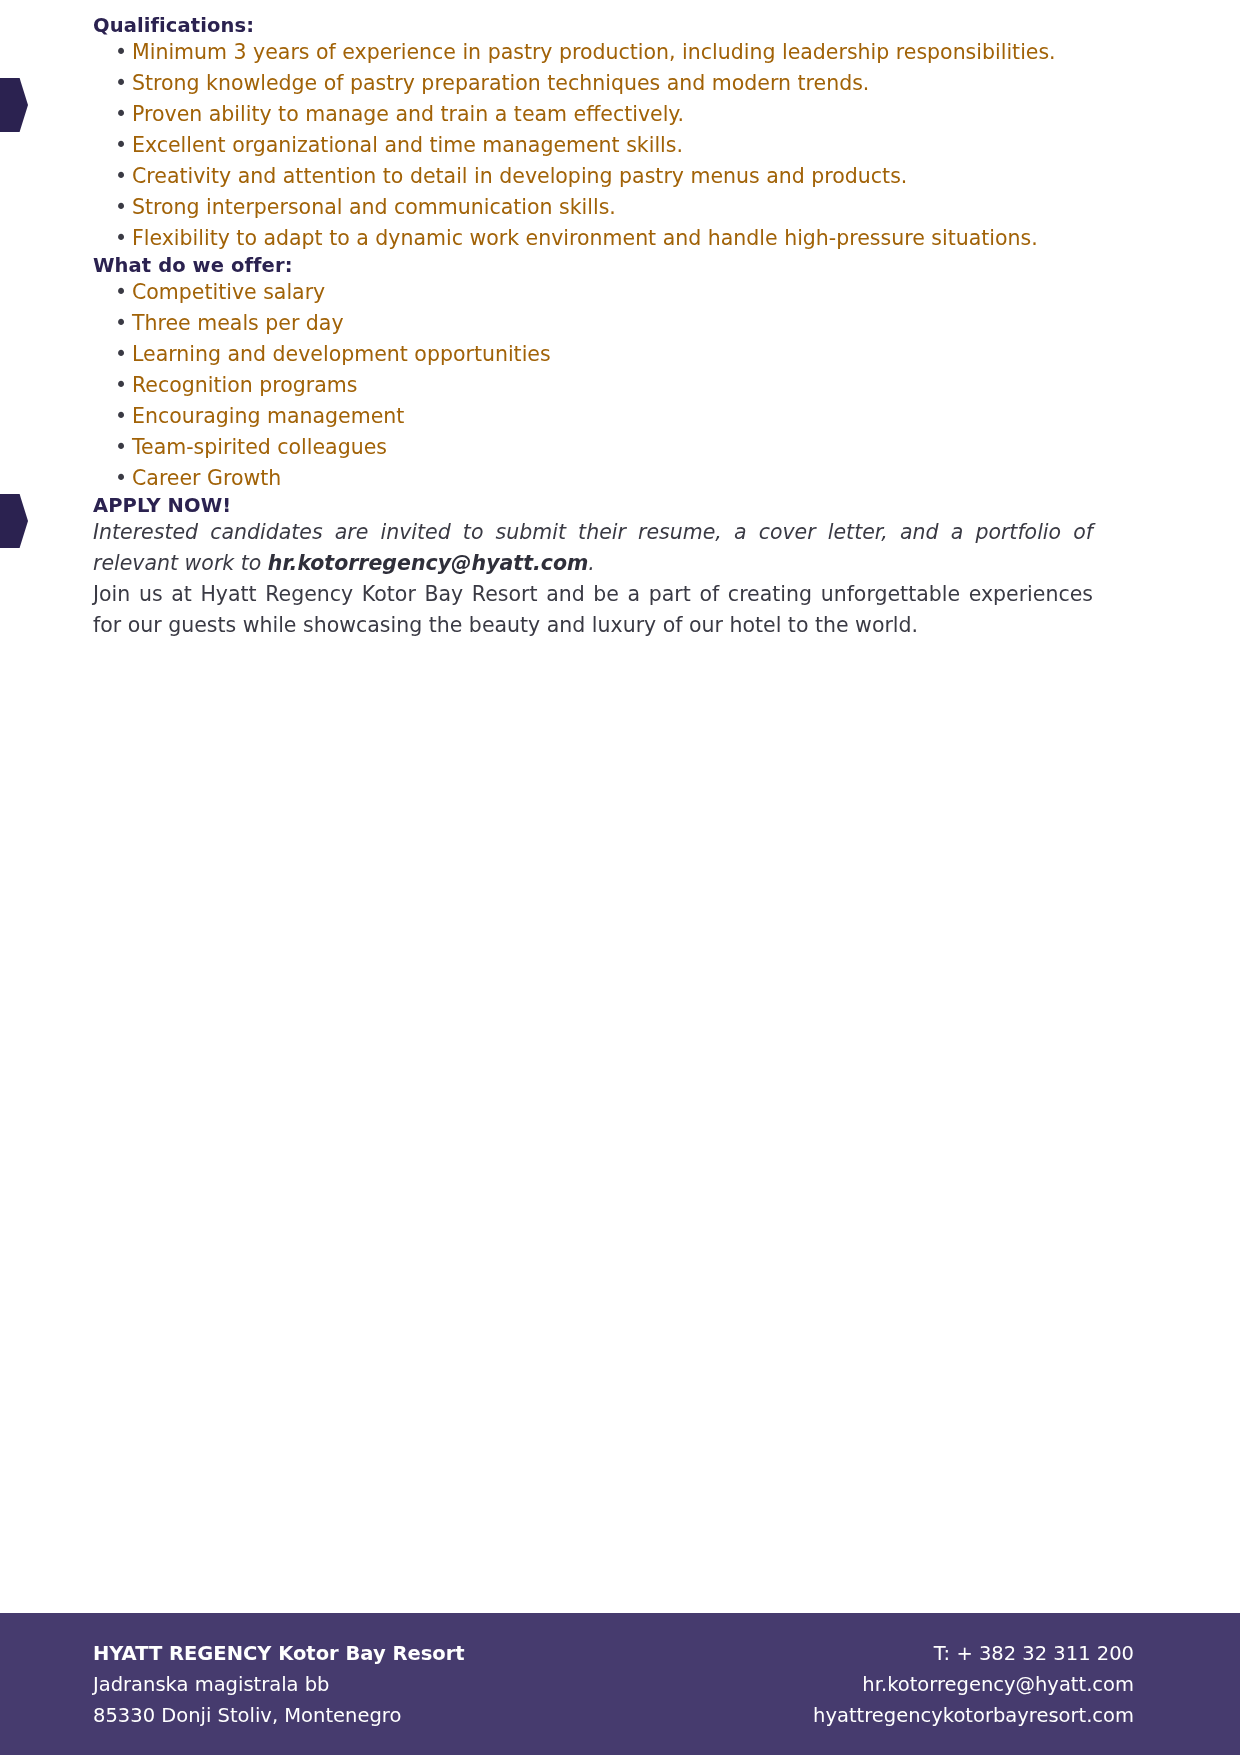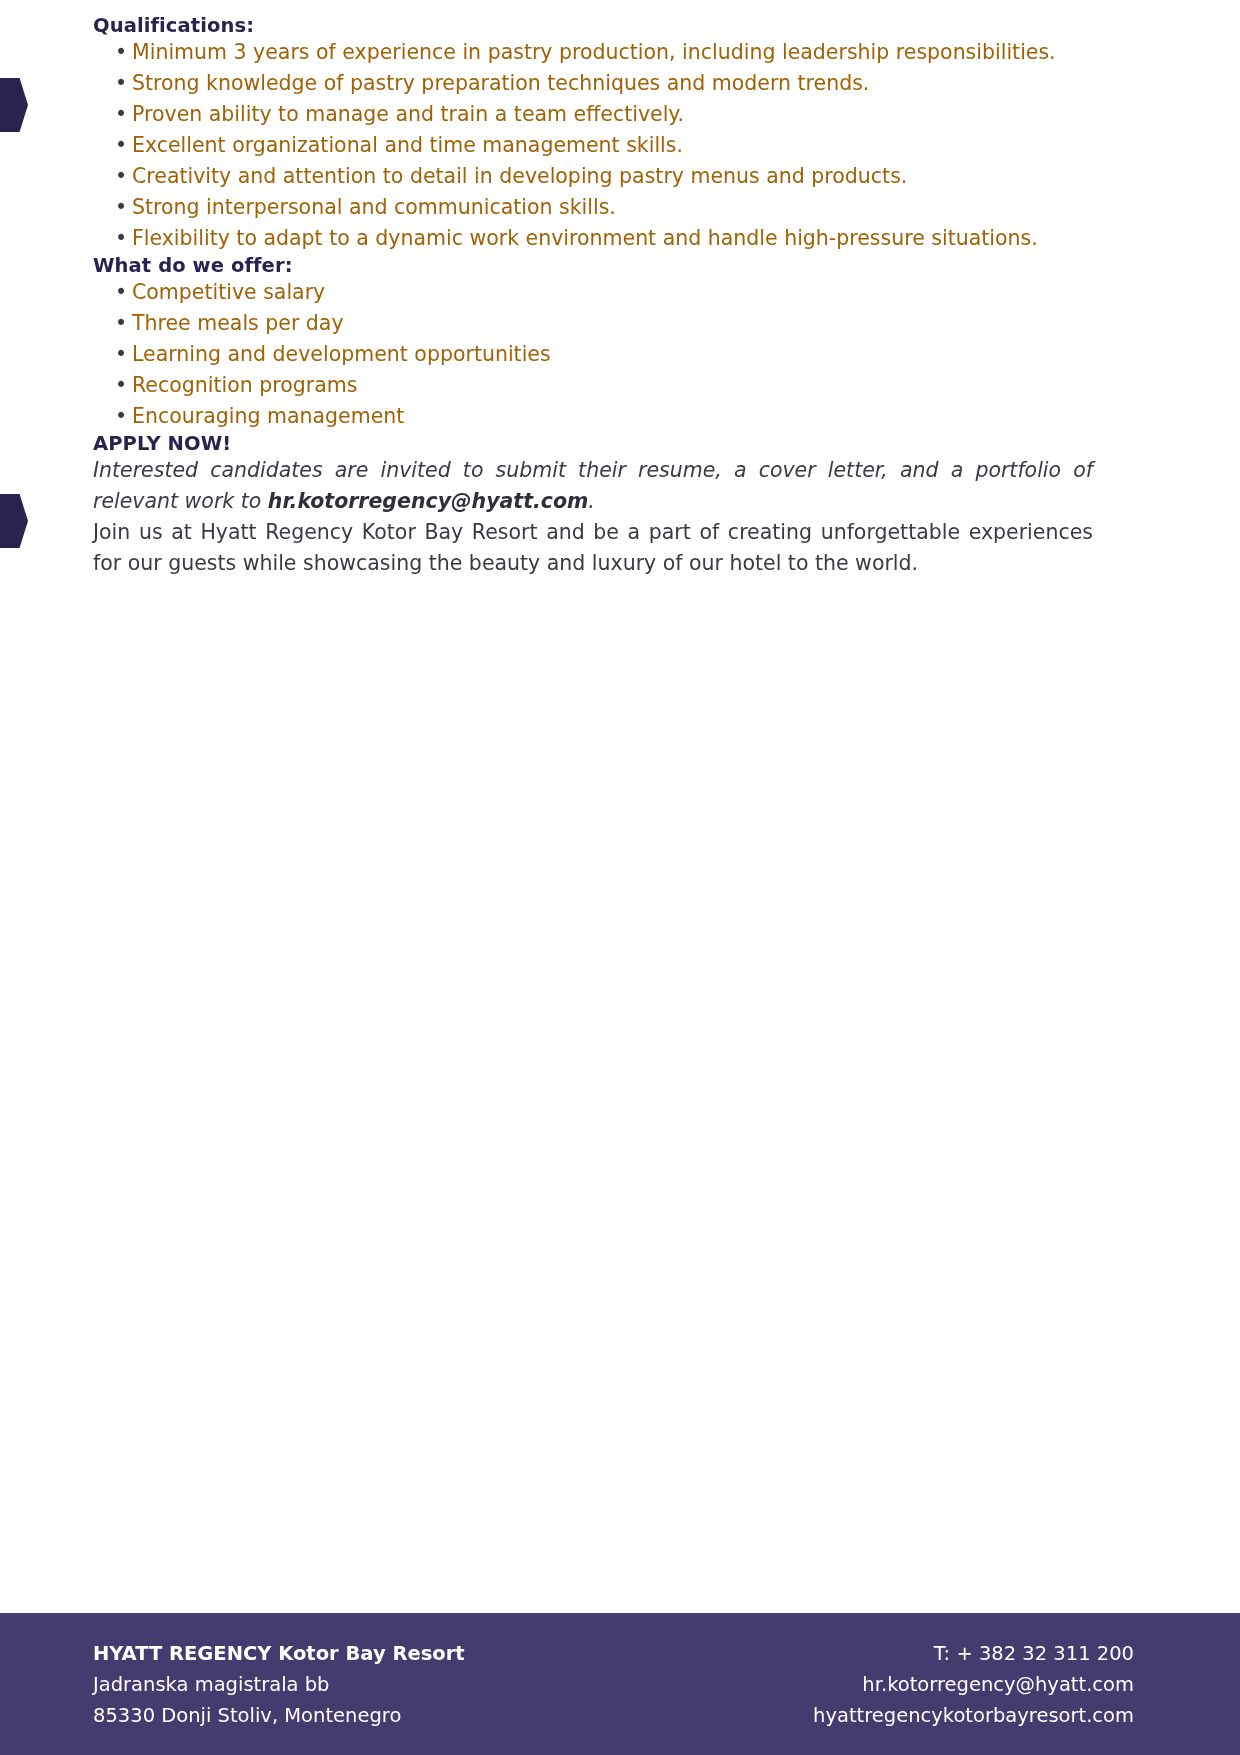--- a/index.html
+++ b/index.html
@@ -154,20 +154,22 @@
     </ul>
 
     <h2 class="section-title offer-title">What do we offer:</h2>
 
     <ul class="bullets offer-list">
       <li class="nojustify-item">Competitive salary</li>
       <li>Three meals per day</li>
       <li>Learning and development opportunities</li>
       <li>Recognition programs</li>
       <li>Encouraging management</li>
+      <li>Team-spirited colleagues</li>
+      <li>Career Growth</li>
     </ul>
 
     <h2 class="section-title apply-title">APPLY NOW!</h2>
 
     <p class="para para-1">
       <span>Interested candidates are invited to submit their resume, a cover letter, and a portfolio of relevant work to </span><strong>hr.kotorregency@hyatt.com</strong><span>.</span>
     </p>
 
     <p class="para para-2">Join us at Hyatt Regency Kotor Bay Resort and be a part of creating unforgettable experiences for our guests while showcasing the beauty and luxury of our hotel to the world.</p>
 

